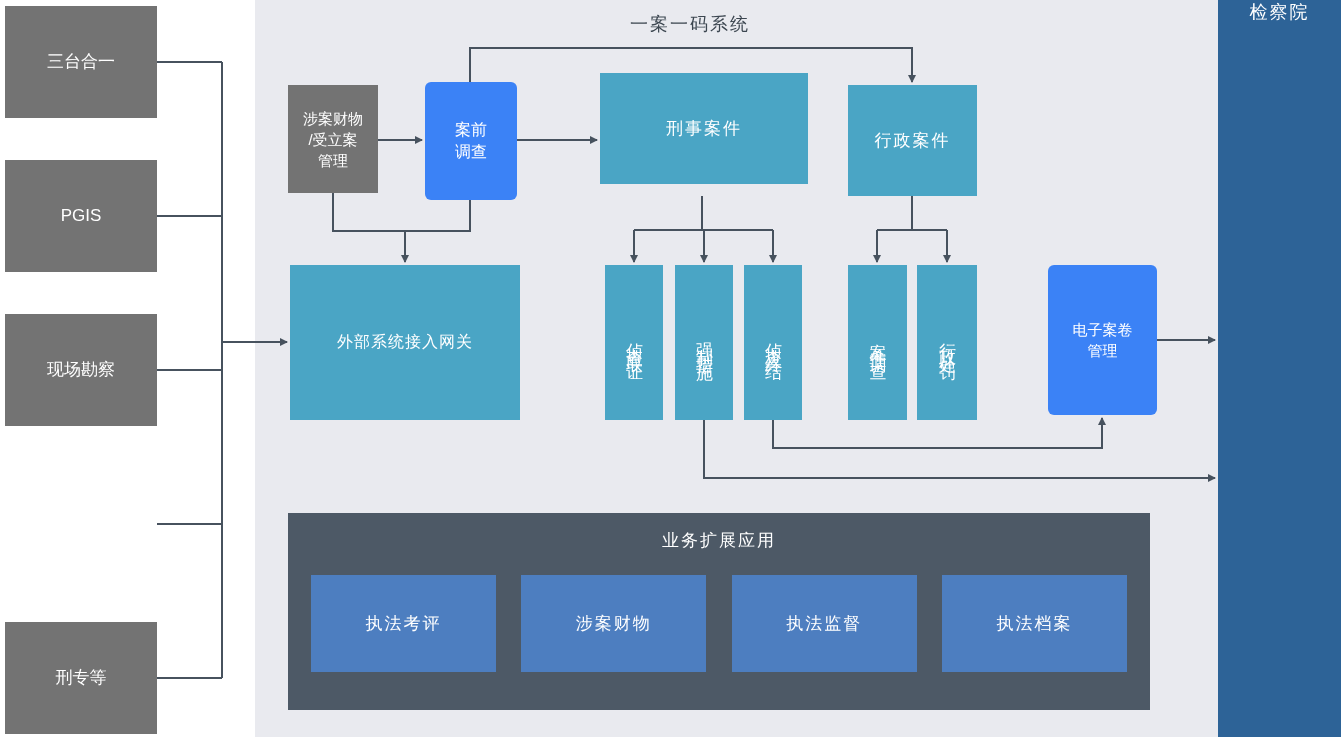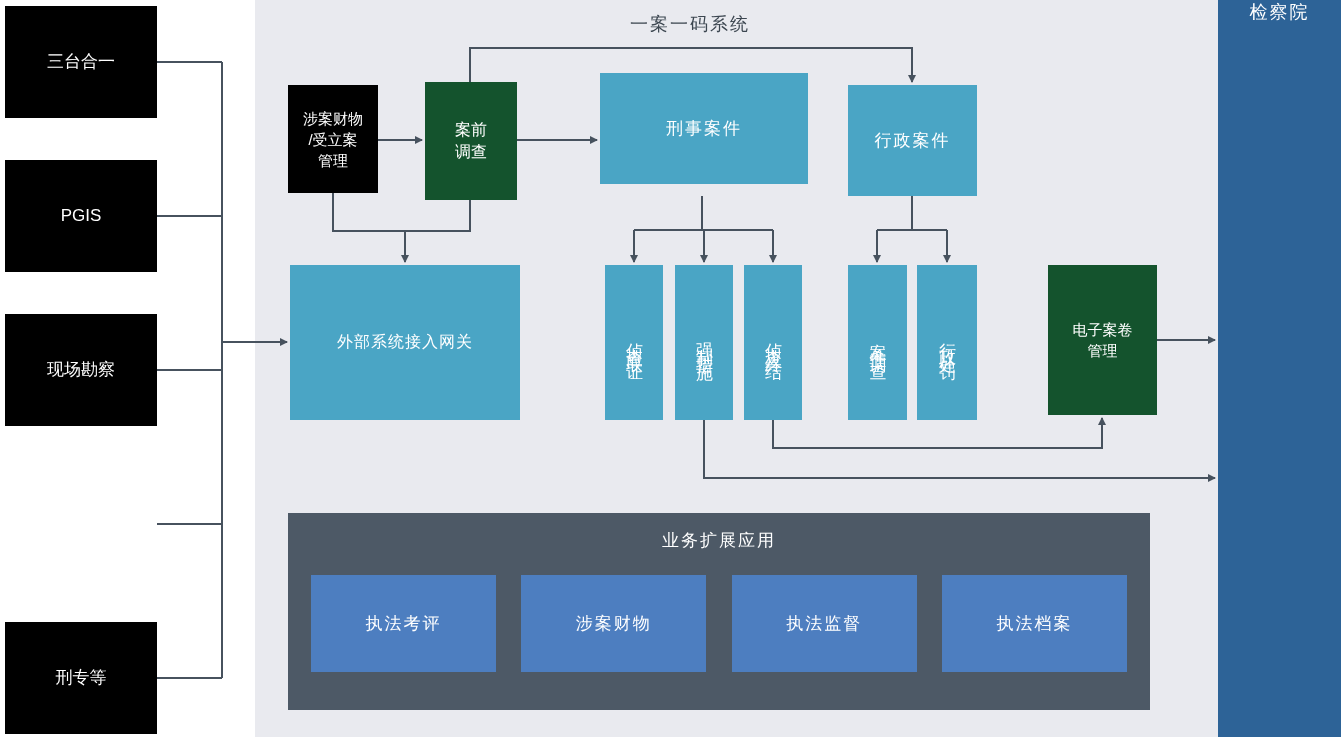--- a/index.html
+++ b/index.html
@@ -35,22 +35,22 @@
     position: absolute;
     display: flex;
     align-items: center;
     justify-content: center;
     color: #ffffff;
     text-align: center;
     white-space: pre-line;
     line-height: 1.4;
   }
 
-  .blue     { background: #000000; }
-  .darkblue { background: #14532d; }
+  .blue     { background: #737373; }
+  .darkblue { background: #3b82f6; border-radius: 6px; }
   .teal     { background: #4aa5c5; }
 
   .left-box { left: 5px; width: 152px; height: 112px; font-size: 17px; }
 
   .vtext {
     writing-mode: vertical-rl;
     text-orientation: upright;
     letter-spacing: 7px;
     font-size: 17px;
   }

